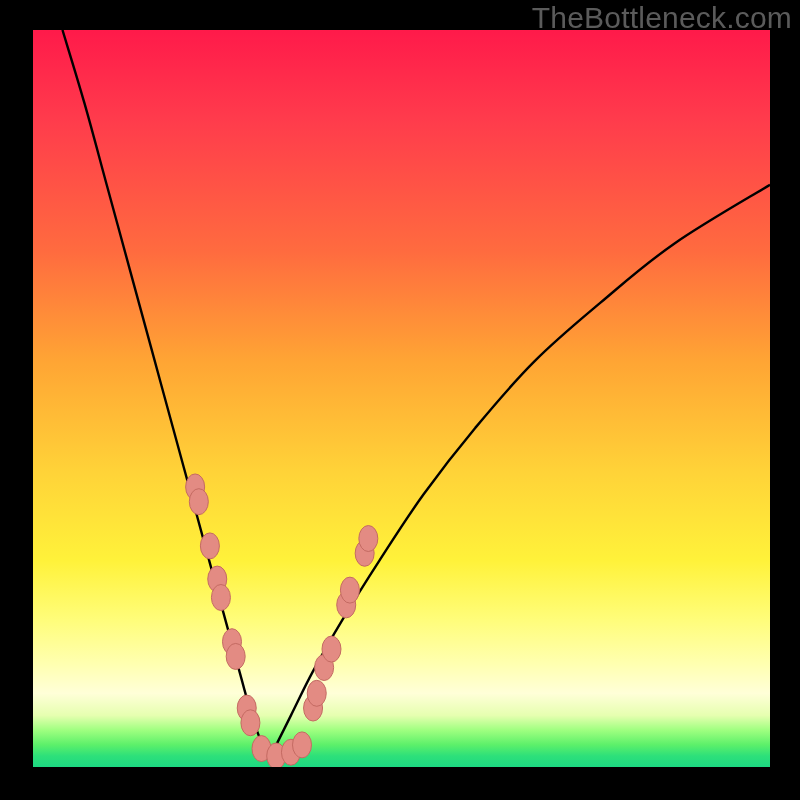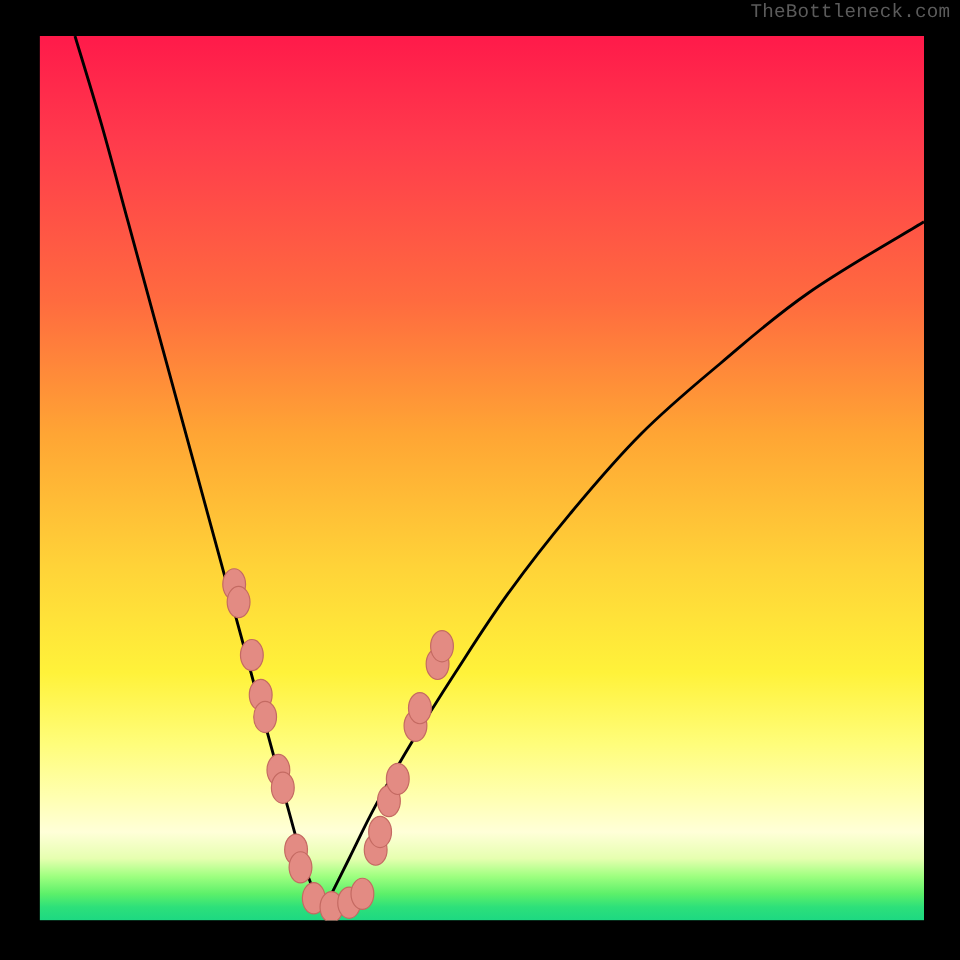--- a/index.html
+++ b/index.html
@@ -15,25 +15,24 @@
     position: relative;
     width: 800px;
     height: 800px;
     background: #000;
   }
   .watermark {
     position: absolute;
     top: 1px;
     right: 8px;
     color: #5b5b5b;
-    font-size: 16px;
+    font-size: 30px;
     font-weight: 400;
     letter-spacing: 0.2px;
     z-index: 50;
-    font-family: Liberation Mono, monospace;
   }
   .plot-area {
     position: absolute;
     left: 33px;
     top: 30px;
     width: 737px;
     height: 737px;
     overflow: hidden;
   }
   .gradient-bg {

